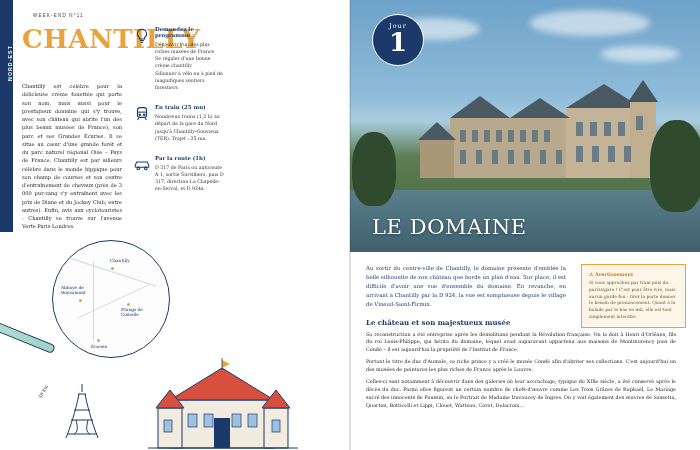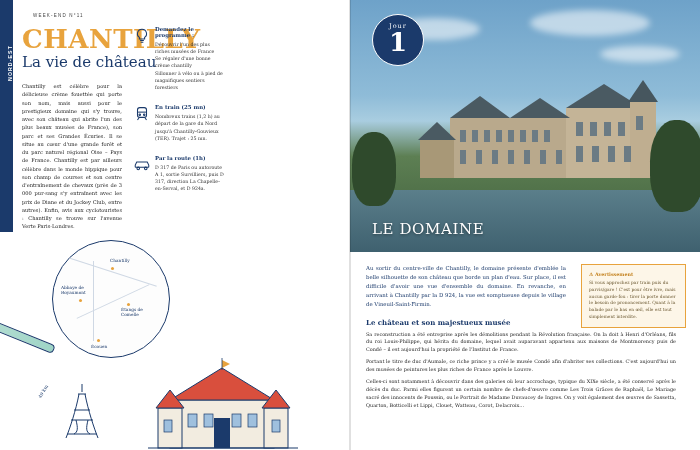--- a/index.html
+++ b/index.html
@@ -182,21 +182,21 @@
     padding-top: 7px;
   }
   .day-badge .j { font-size: 6.5px; letter-spacing: 1px; font-family: "DejaVu Serif", serif; }
   .day-badge .n { font-size: 26px; line-height: 0.95; font-family: "DejaVu Serif", serif; font-weight: bold; }
 
   .hero-title {
     position: absolute;
     left: 22px; bottom: 14px;
     color: #ffffff;
     font-family: "DejaVu Serif", serif;
-    font-size: 15px;
+    font-size: 21px;
     line-height: 1.05;
     letter-spacing: 0.6px;
     text-shadow: 0 1px 3px rgba(0,0,0,0.45);
   }
 
   .right-body {
     position: absolute;
     left: 0; top: 252px;
     width: 350px; height: 198px;
     background: #ffffff;
@@ -254,21 +254,20 @@
   <div class="left-page">
     <div class="side-tab">
       <div class="side-tab-text">NORD-EST</div>
     </div>
 
     <div class="top-mini-label">WEEK-END N°11</div>
     <div class="pagenum">2</div>
 
     <div class="title-block">
       <h1 class="chantilly">CHANTILLY</h1>
-      <h2 class="subtitle">La vie de château</h2>
     </div>
 
     <div class="body-col">
       <p>Chantilly est célèbre pour la délicieuse crème fouettée qui porte son nom, mais aussi pour le prestigieux domaine qui s'y trouve, avec son château qui abrite l'un des plus beaux musées de France), son parc et ses Grandes Écuries. Il se situe au cœur d'une grande forêt et du parc naturel régional Oise – Pays de France. Chantilly est par ailleurs célèbre dans le monde hippique pour son champ de courses et son centre d'entraînement de chevaux (près de 3 000 pur-sang s'y entraînent avec les prix de Diane et du Jockey Club, entre autres). Enfin, avis aux cyclotouristes : Chantilly se trouve sur l'avenue Verte Paris-Londres.</p>
       <p>Tout cela en fait une destination idéale pour un week-end revigorant, entre nature et culture, à proximité de la capitale.</p>
     </div>
 
     <div class="info-col">
 
       <div class="info-box">

